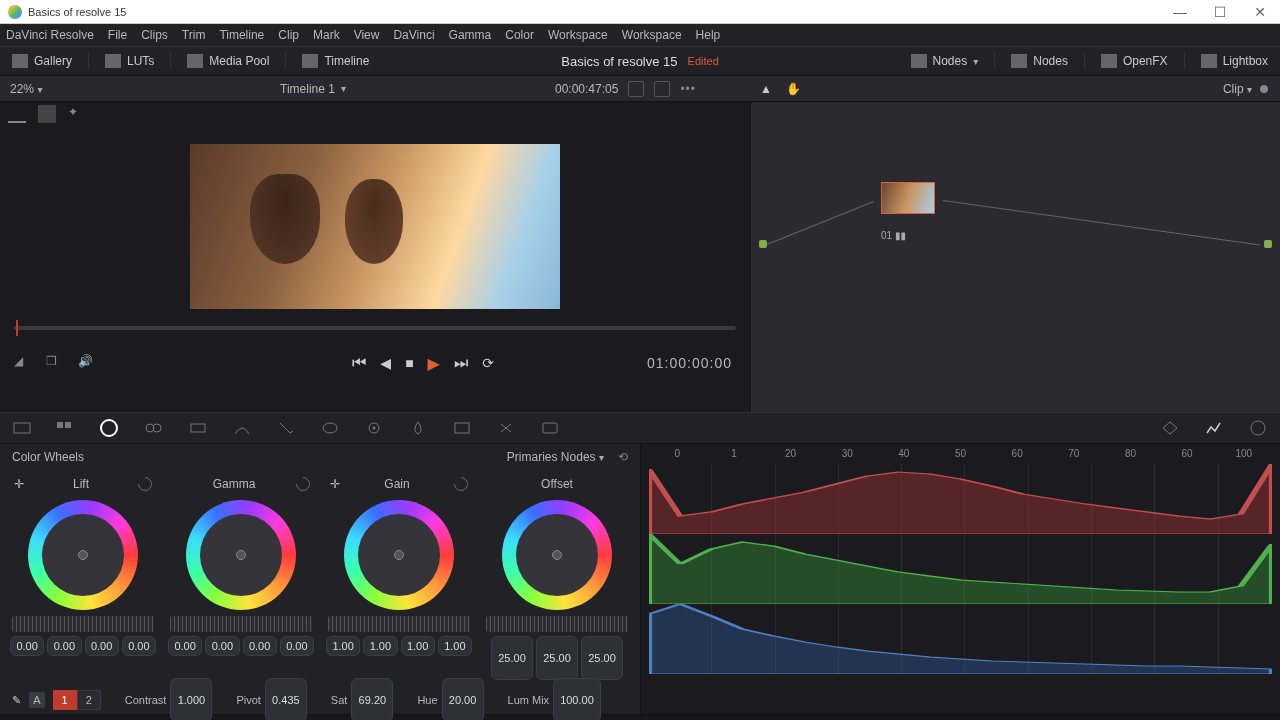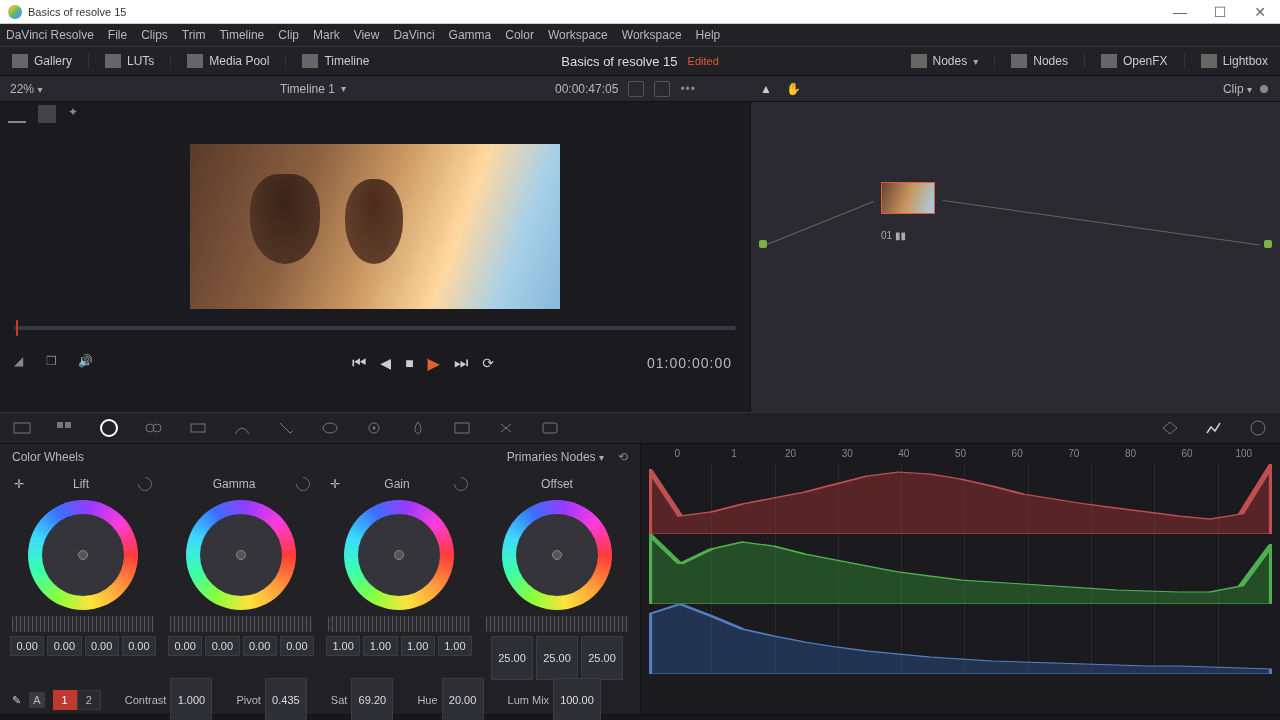--- a/index.html
+++ b/index.html
@@ -56,21 +56,21 @@
 .wheels-row { display: flex; gap: 4px; padding: 4px 0; }
 .wheel-block { flex: 1; text-align: center; }
 .wheel-title { display: flex; justify-content: space-between; align-items: center; padding: 0 8px; font-size: 12px; color: #bbb; height: 20px; }
 .wheel-title .reset { width: 14px; height: 14px; border: 1.5px solid #666; border-radius: 50%; border-top-color: transparent; transform: rotate(-45deg); }
 .color-wheel { width: 110px; height: 110px; border-radius: 50%; margin: 6px auto; position: relative;
   background: conic-gradient(from 90deg, #ff3b3b,#ff9a3b,#ffe23b,#8bff3b,#3bffab,#3bdcff,#3b6fff,#9a3bff,#ff3bdc,#ff3b3b); }
 .color-wheel::after { content:''; position:absolute; inset:14px; border-radius:50%; background:#34343a; }
 .wheel-center { position:absolute; left:50%; top:50%; width:10px; height:10px; margin:-5px 0 0 -5px; border:1px solid #888; border-radius:50%; background:#555; z-index:2; }
 .jog { height: 16px; margin: 2px 6px; background: repeating-linear-gradient(90deg,#555 0 1px,#2a2a30 1px 4px); border-radius: 2px; }
 .value-row { display: flex; gap: 3px; justify-content: center; padding: 2px 4px; }
-.val-box { background: #2f2f36; border: 1px solid #3c3c44; padding: 3px 0; font-size: 11px; color: #ddd; flex:1; text-align:center; border-radius:0; }
+.val-box { background: #2f2f36; border: 1px solid #3c3c44; padding: 3px 0; font-size: 11px; color: #ddd; flex:1; text-align:center; border-radius:6px; }
 .val-box.w { min-width:42px; flex:0 0 auto; padding:15px 6px; }
 .params-row { display: flex; align-items: center; gap: 8px; height: 28px; padding: 0 6px; font-size: 11px; }
 .params-row .seg { display:flex; }
 .params-row .seg span { padding: 3px 8px; background:#2a2a30; border:1px solid #3a3a42; }
 .params-row .seg span.active { background:#c03b2e; border-color:#c03b2e; color:#fff; }
 .param-pair { display:flex; align-items:center; gap:4px;margin-left:16px; }
 .scopes-panel { flex: 1; background: #1a1a1f; border-left:1px solid #111; }
 .scopes-body { height: 230px; padding: 4px 8px; position: relative; }
 .scope-ruler { height: 16px; display:flex; color:#888; font-size:10px; }
 .scope-ruler span { flex:1; text-align:center; }

